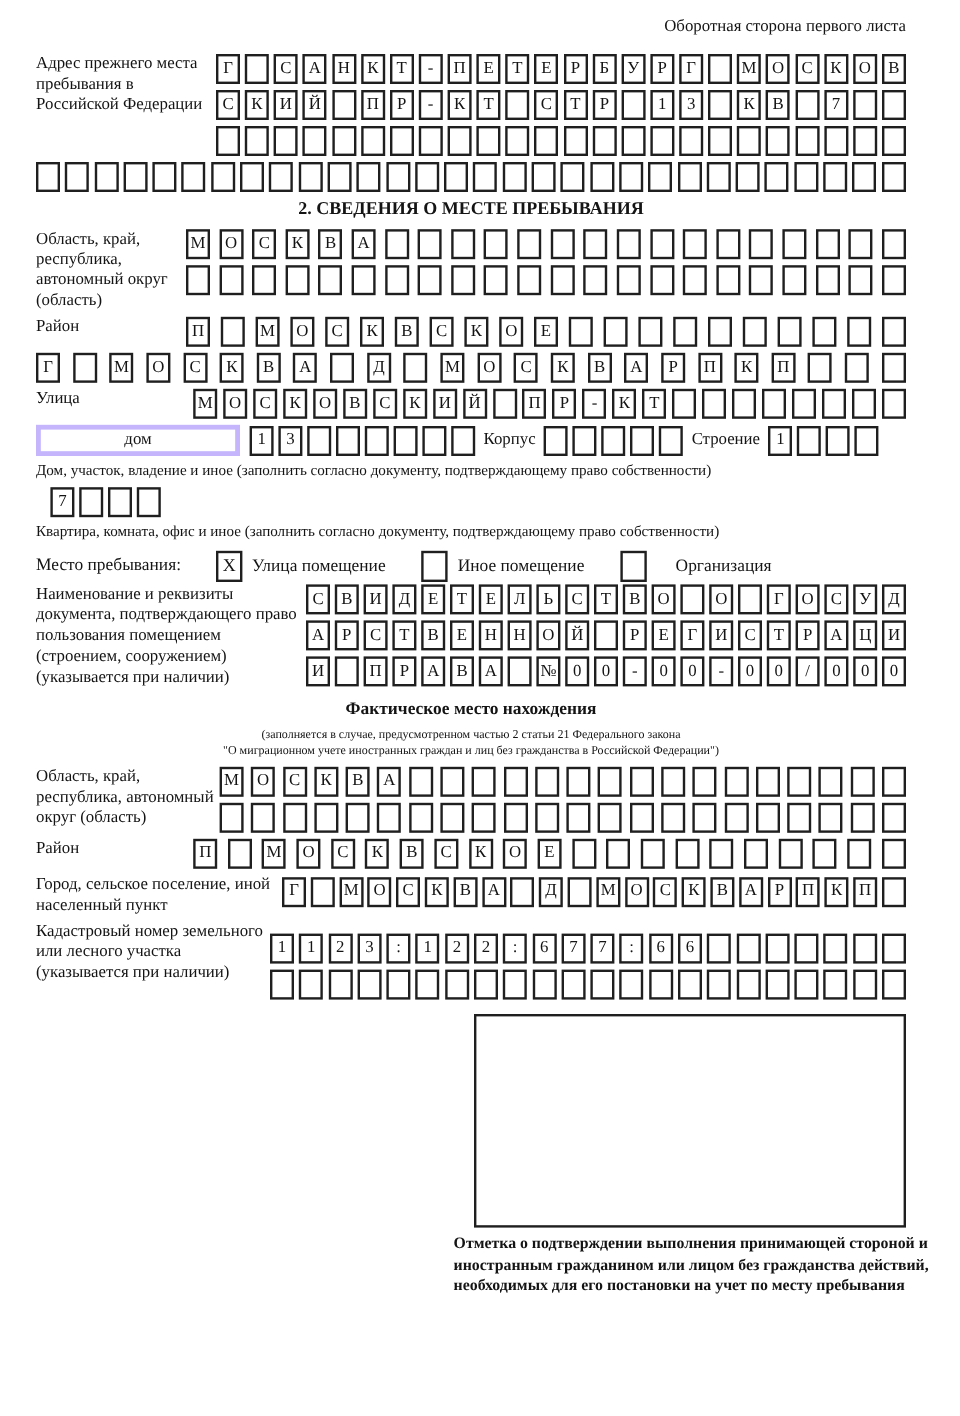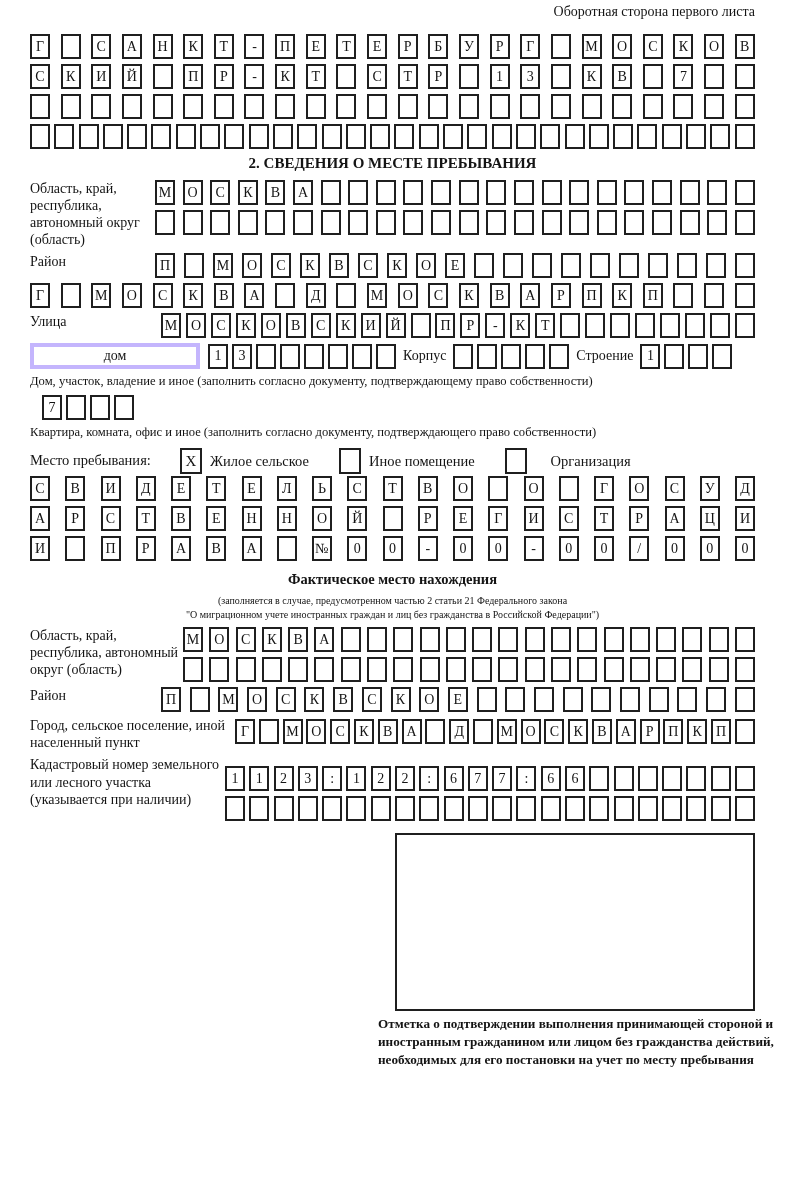--- a/index.html
+++ b/index.html
@@ -1,17 +1,17 @@
 <!DOCTYPE html>
 <html><head>
 <meta charset="utf-8">
 <style>
   html, body { margin:0; padding:0; background:#ffffff; }
   body { width:800px; height:1180px; overflow:hidden; font-family:"Liberation Serif", serif; color:#141414; }
-  .page { box-sizing:border-box; width:800px; height:835px; padding:4px 45px 0 30px; position:relative; }
+  .page { box-sizing:border-box; width:800px; height:835px; padding:15px 45px 0 30px; position:relative; }
 
   .hdr-right { text-align:right; font-size:14px; margin-bottom:14px; }
 
   .frow { display:flex; align-items:flex-start; margin-bottom:5px; }
   .lbl { font-size:14px; line-height:1.22; }
   .lw150 { width:150px; flex:0 0 150px; }
   .lw125 { width:125px; flex:0 0 125px; }
   .lw131 { width:131px; flex:0 0 131px; }
   .lw154 { width:154px; flex:0 0 154px; }
   .lw225 { width:225px; flex:0 0 225px; }
@@ -55,20 +55,21 @@
   .kad-rows { margin-top:10px; }
 </style>
 </head>
 <body>
 
 <div class="page">
 
   <div class="hdr-right">Оборотная сторона первого листа</div>
 
   <div class="frow">
+    <div class="lbl lw150">Адрес прежнего места пребывания в Российской Федерации</div>
     <div class="rows">
       <div class="boxrow">
           <span class="bx">Г</span>
           <span class="bx"></span>
           <span class="bx">С</span>
           <span class="bx">А</span>
           <span class="bx">Н</span>
           <span class="bx">К</span>
           <span class="bx">Т</span>
           <span class="bx">-</span>
@@ -355,33 +356,34 @@
   <div class="note mb6">Дом, участок, владение и иное (заполнить согласно документу, подтверждающему право собственности)</div>
 
   <div class="frow" style="align-items:center; margin-left:4px;">
     <div class="gaprow" style="margin-left:8px;">
         <span class="bx">7</span>
         <span class="bx"></span>
         <span class="bx"></span>
         <span class="bx"></span>
       </div>
   </div>
-  <div class="note mb2">Квартира, комната, офис и иное (заполнить согласно документу, подтверждающего право собственности)</div>
+  <div class="note mb2">Квартира, комната, офис и иное (заполнить согласно документу, подтверждающему право собственности)</div>
 
   <div class="chkrow">
     <span class="lbl lw150" style="font-size:14.5px;">Место пребывания:</span>
     <span class="bx chk">X</span>
-    <span class="opt opt-gap">Жилое сельское</span>
+    <span class="opt opt-gap">Улица помещение</span>
     <span class="bx chk"></span>
     <span class="opt opt-gap">Иное помещение</span>
     <span class="bx chk"></span>
     <span class="opt" style="margin-left:24px;">Организация</span>
   </div>
 
   <div class="frow">
+    <div class="lbl lw225">Наименование и реквизиты документа, подтверждающего право пользования помещением (строением, сооружением) (указывается при наличии)</div>
     <div class="rows">
       <div class="boxrow">
           <span class="bx">С</span>
           <span class="bx">В</span>
           <span class="bx">И</span>
           <span class="bx">Д</span>
           <span class="bx">Е</span>
           <span class="bx">Т</span>
           <span class="bx">Е</span>
           <span class="bx">Л</span>

